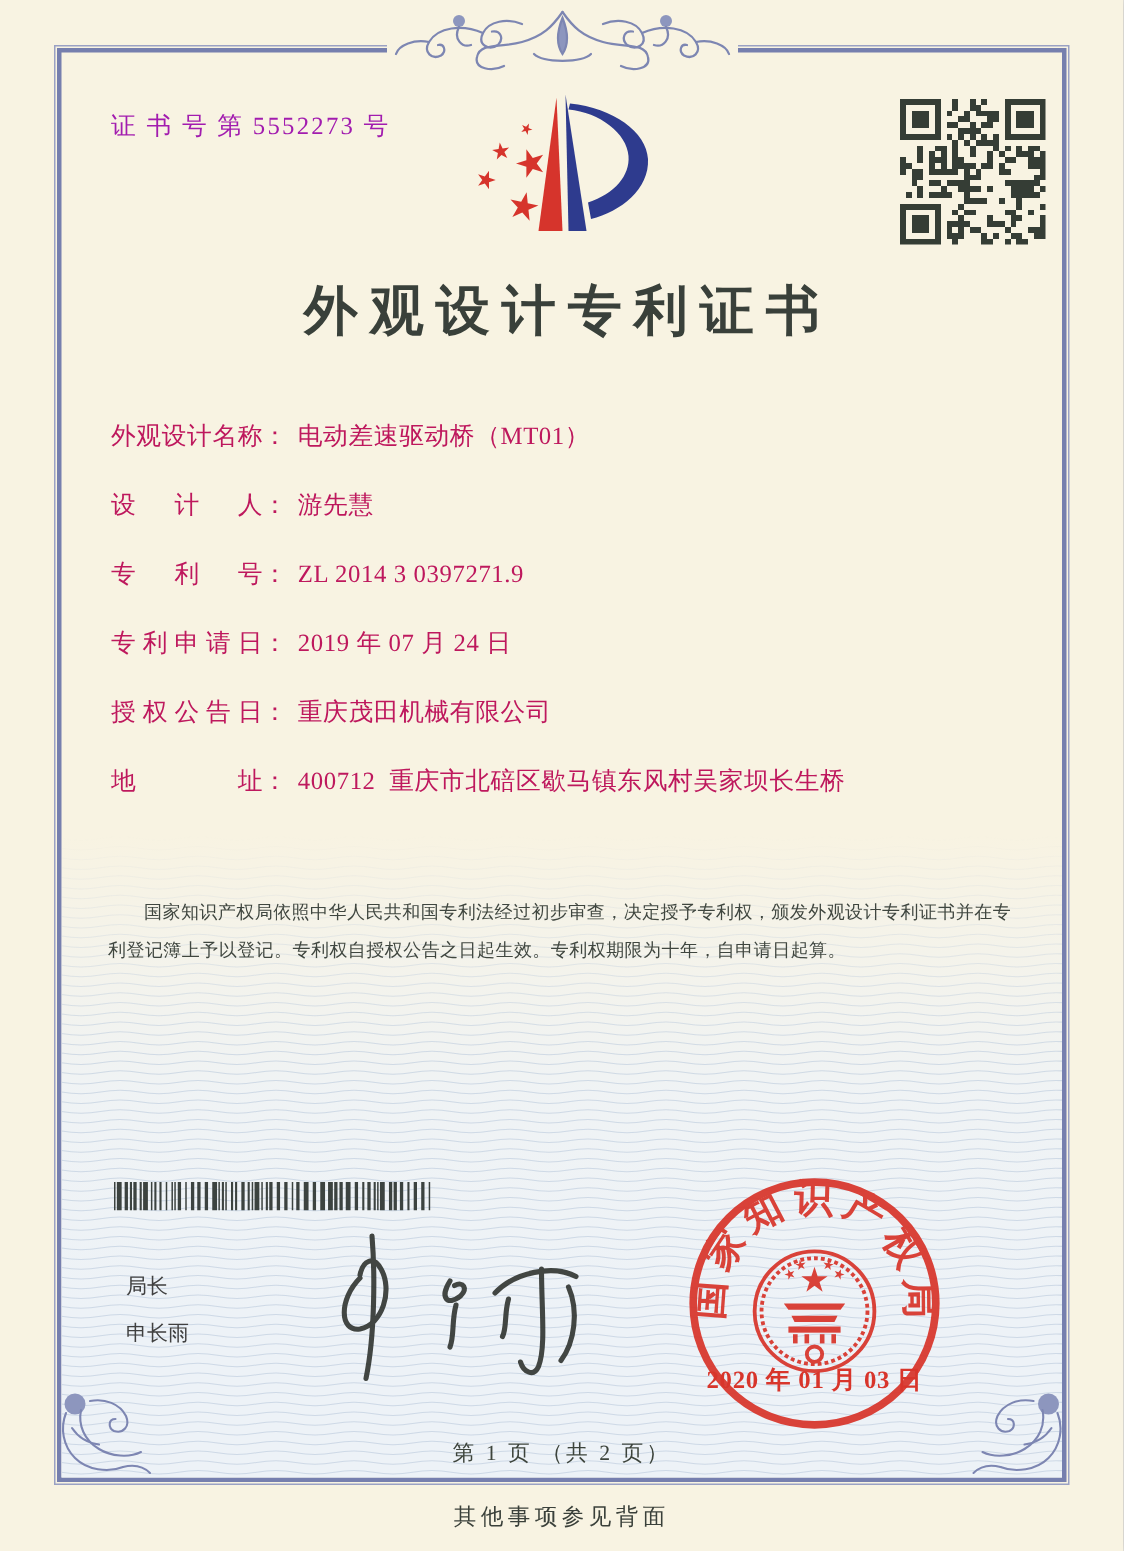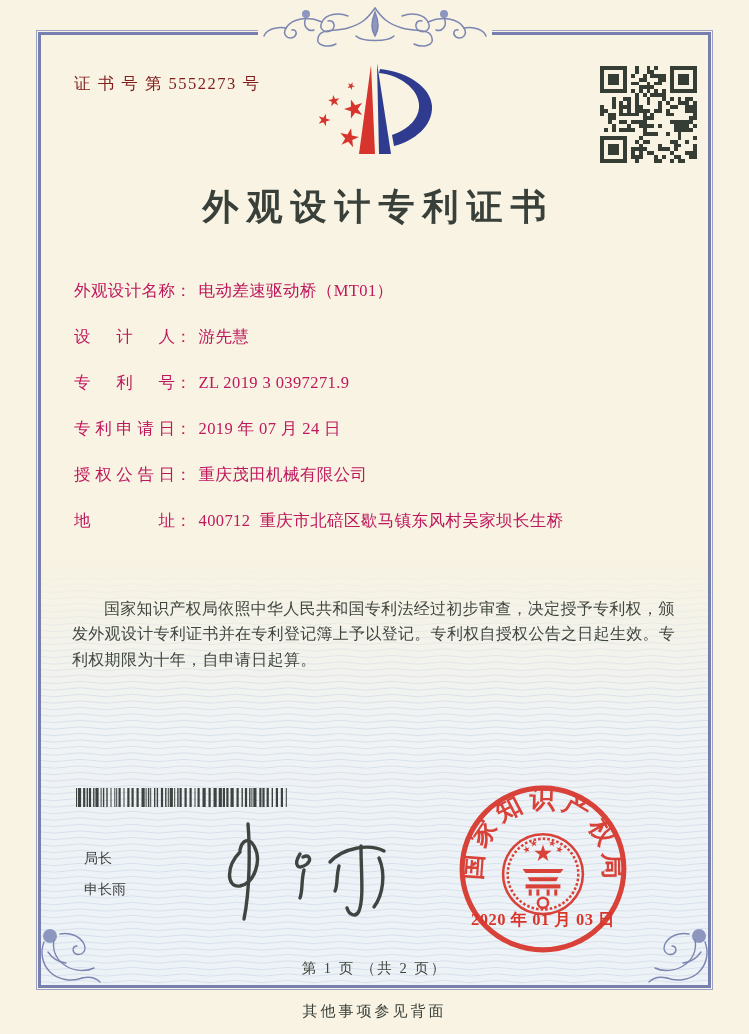--- a/index.html
+++ b/index.html
@@ -17,32 +17,32 @@
   
   .lower-bg{position:absolute; left:41px; top:556px; width:667px; height:429px;
     background:linear-gradient(180deg, rgba(238,243,248,0) 0%, rgba(238,243,248,.85) 40%, #edf2f7 75%);}
   .lower-bg svg{position:absolute; inset:0;
     -webkit-mask-image:linear-gradient(180deg, transparent 0%, #000 35%);
     mask-image:linear-gradient(180deg, transparent 0%, #000 35%);}
   .ornament{position:absolute; left:252px; top:2px; width:246px; height:46px;}
   .corner-fl{position:absolute; width:64px; height:58px;}
   .corner-fl.bl{left:38px; top:926px;}
   .corner-fl.br{right:38px; top:926px; transform:scaleX(-1);}
-  .cert-no{position:absolute; left:74px; top:73px; font-size:16.5px; letter-spacing:1.5px; color:#7f1d1d;}
+  .cert-no{position:absolute; left:74px; top:73px; font-size:16.5px; letter-spacing:1.5px; color:#a21caf;}
   .logo{position:absolute; left:313px; top:52px; width:128px; height:112px;}
   .qr{position:absolute; left:600px; top:66px; width:97px; height:97px;}
   .title{position:absolute; left:0; top:183px; width:100%; margin:0; text-align:center;
     font-size:36px; font-weight:bold; letter-spacing:8px; text-indent:8px; color:#39403a;}
   .fields{position:absolute; left:74px; top:280px; width:632px; font-size:16.5px; color:#be185d;}
   .row{position:relative; height:46px;}
   .flabel{display:inline-block; width:101px; text-align:justify; text-align-last:justify; vertical-align:top;}
   .colon{margin-right:7px;}
   .fvalue{white-space:pre-wrap; letter-spacing:.4px;}
   .group2{position:absolute; left:296px; top:0;}
-  .paras{position:absolute; left:72px; top:596px; width:614px; font-size:16px;
+  .paras{position:absolute; left:72px; top:596px; width:614px; font-size:12px;
     line-height:25.3px; color:#3f463f;}
   .paras p{margin:0; text-indent:2em; letter-spacing:.3px;}
   .barcode{position:absolute; left:76px; top:788px; width:214px; height:19px;}
   .signer{position:absolute; left:84px; top:843px; font-size:14px; color:#404040; line-height:31px;}
   .signature{position:absolute; left:210px; top:818px; width:190px; height:105px;}
   .seal{position:absolute; left:456px; top:782px; width:174px; height:174px;}
   .seal svg{position:absolute; inset:0; opacity:.93;}
   .seal-date{position:absolute; left:448px; top:909px; width:190px; text-align:center;
     font-size:16.5px; color:#d8352b; letter-spacing:.5px; font-weight:bold;}
   .page-info{position:absolute; left:0; top:959px; width:100%; text-align:center;
@@ -484,21 +484,21 @@
   <h1 class="title">外观设计专利证书</h1>
 
   <div class="fields">
     <div class="row">
       <span class="flabel">外观设计名称</span><span class="colon">：</span><span class="fvalue">电动差速驱动桥（MT01）</span>
     </div>
     <div class="row">
       <span class="flabel">设计人</span><span class="colon">：</span><span class="fvalue">游先慧</span>
     </div>
     <div class="row">
-      <span class="flabel">专利号</span><span class="colon">：</span><span class="fvalue">ZL 2019 3 0397271.9</span>
+      <span class="flabel">专利号</span><span class="colon">：</span><span class="fvalue">ZL 2014 3 0397271.9</span>
     </div>
     <div class="row">
       <span class="flabel">专利申请日</span><span class="colon">：</span><span class="fvalue">2019 年 07 月 24 日</span>
     </div>
     <div class="row">
       <span class="flabel">授权公告日</span><span class="colon">：</span><span class="fvalue">重庆茂田机械有限公司</span>
     </div>
     <div class="row">
       <span class="flabel">地址</span><span class="colon">：</span><span class="fvalue">400712  重庆市北碚区歇马镇东风村吴家坝长生桥</span>
     </div>

